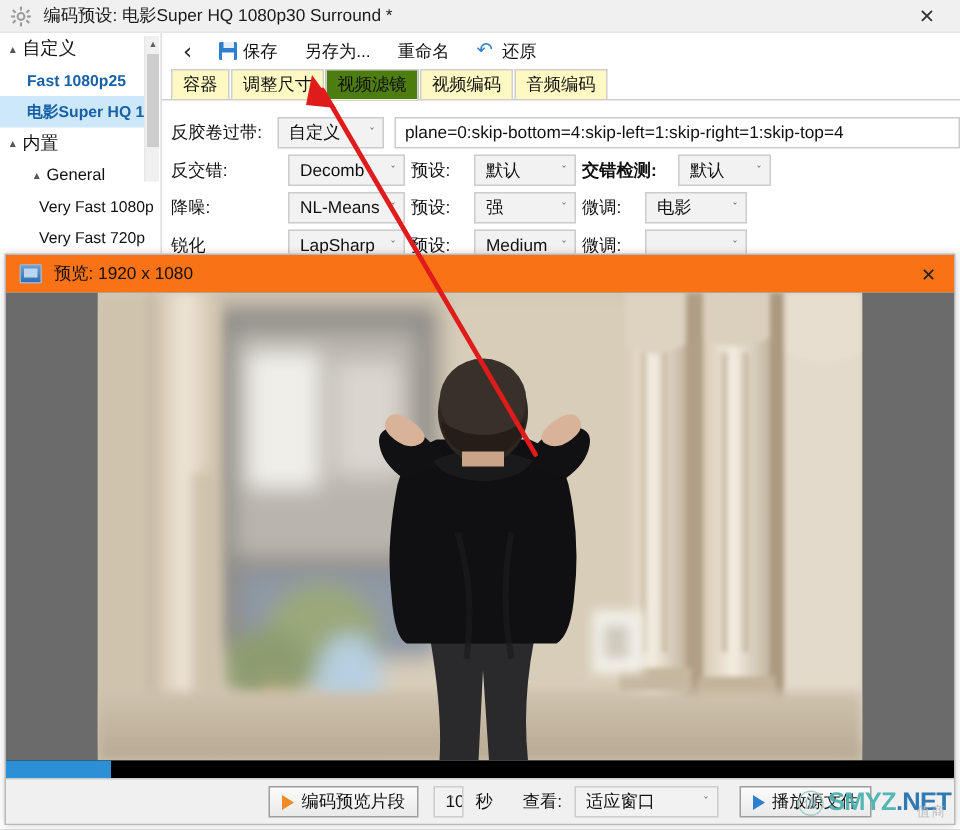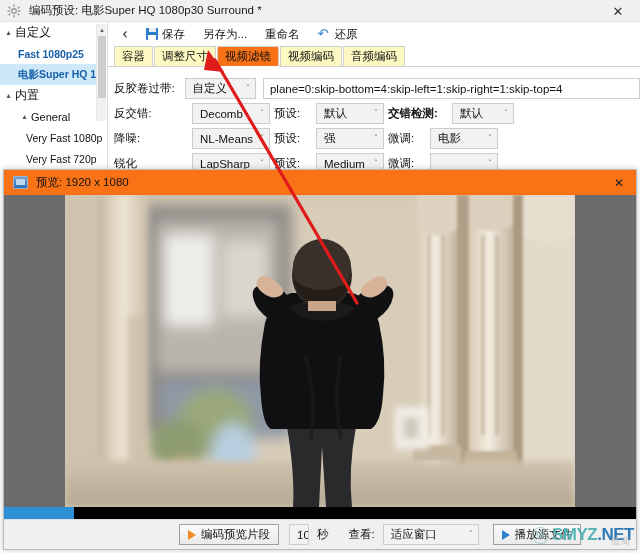--- a/index.html
+++ b/index.html
@@ -112,21 +112,21 @@
     display: flex; align-items: flex-end; height: 21px; padding-left: 6px; gap: 1px;
     border-bottom: 1px solid #cfcfcf;
   }
   .tab {
     height: 20px; padding: 0 7px; font-size: 11.5px; color: #111;
     display: flex; align-items: center;
     background: #fef9c3; border: 1px solid #cfcfcf; border-bottom: none;
     white-space: nowrap;
   }
   .tab.active {
-    background: #f97316; position: relative; top: 1px; height: 21px;
+    background: #4d7c0f; position: relative; top: 1px; height: 21px;
     border-bottom: 1px solid #ffffff;
   }
 
   
   .settings { padding: 9px 0 0 6px; }
   .srow { display: flex; align-items: center; height: 25px; }
   .slabel {
     font-size: 11.5px; color: #111; white-space: nowrap;
     text-align: left;
   }

